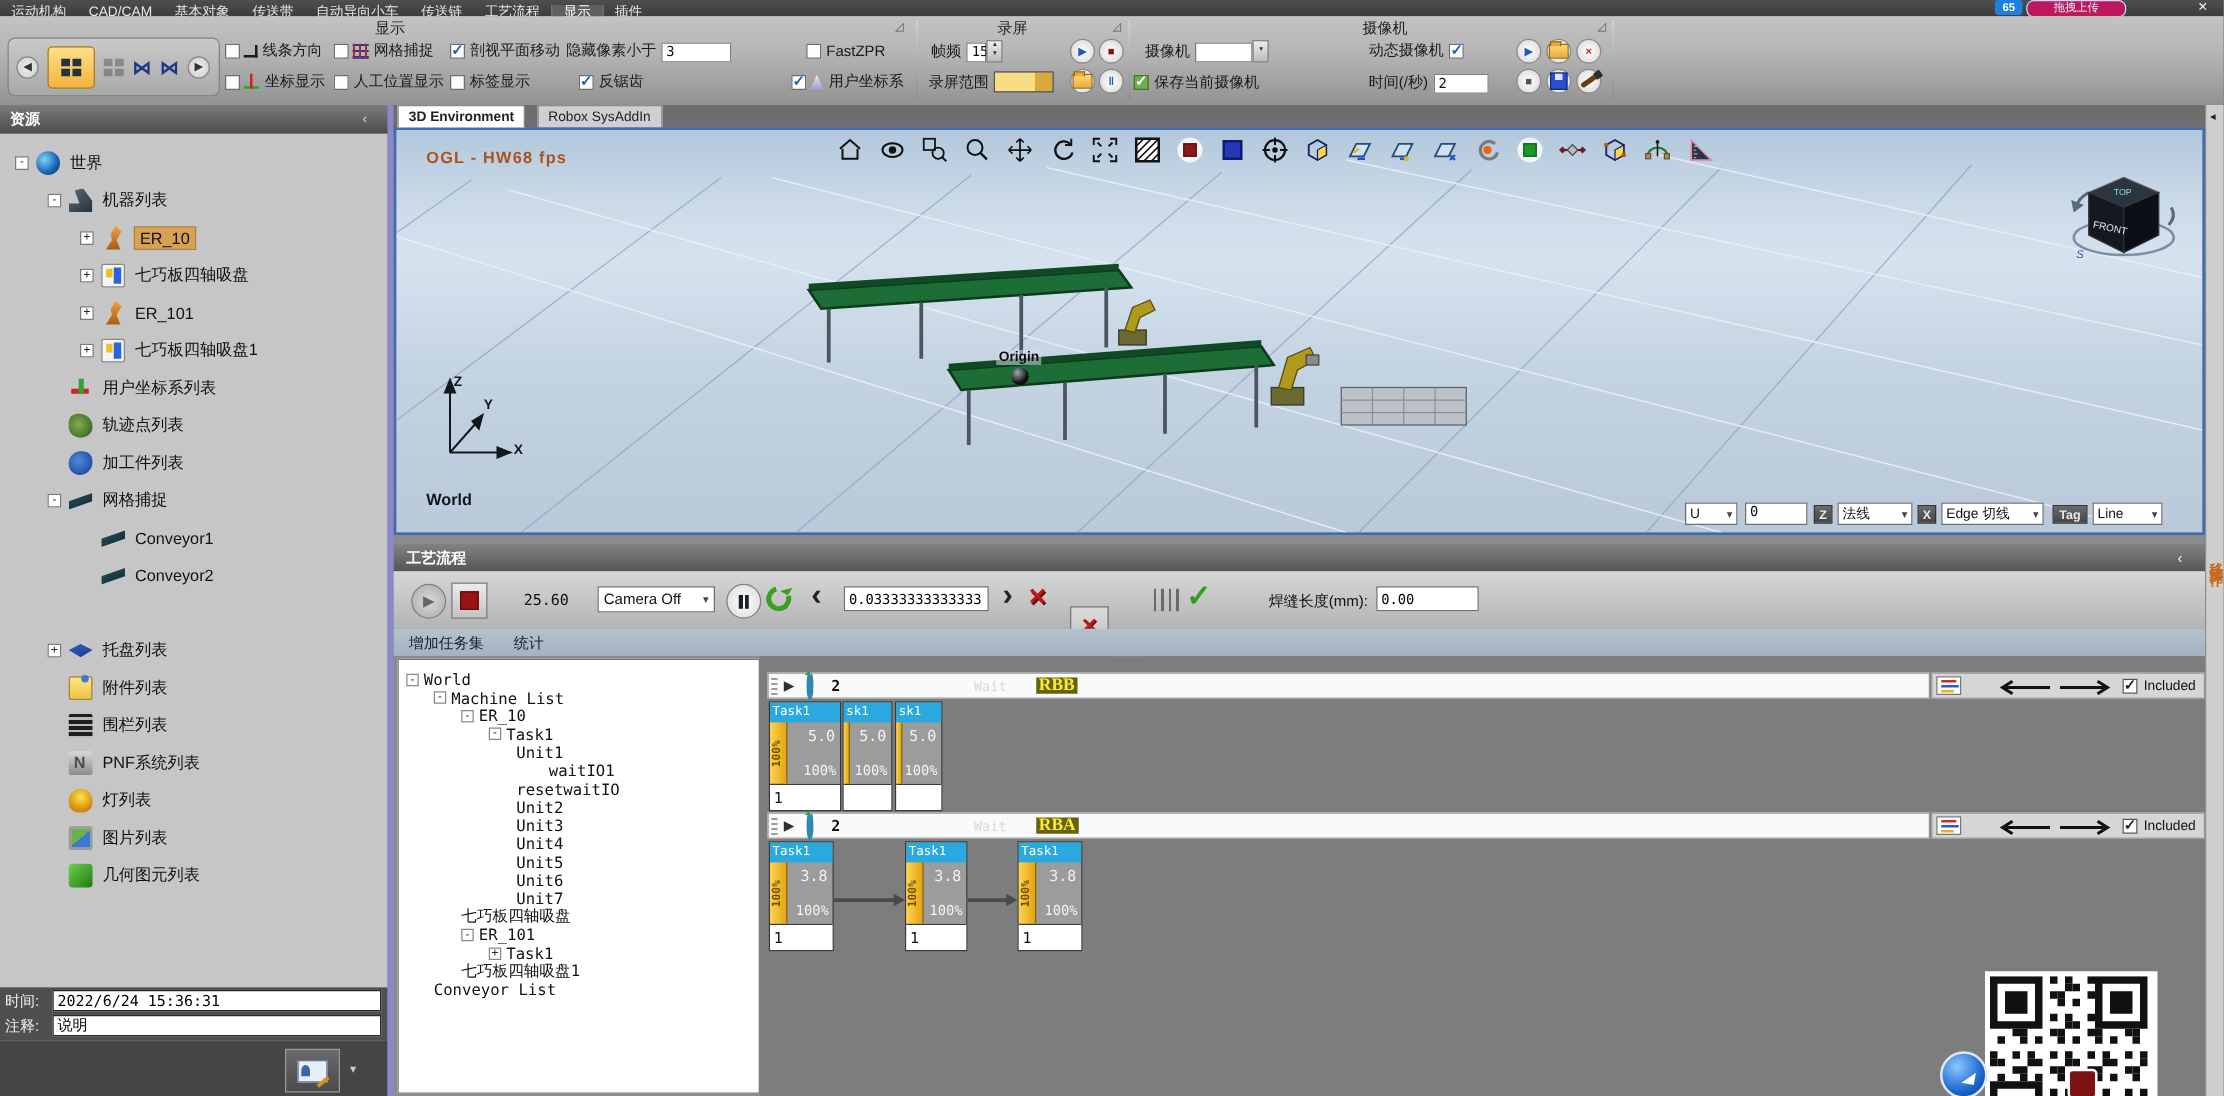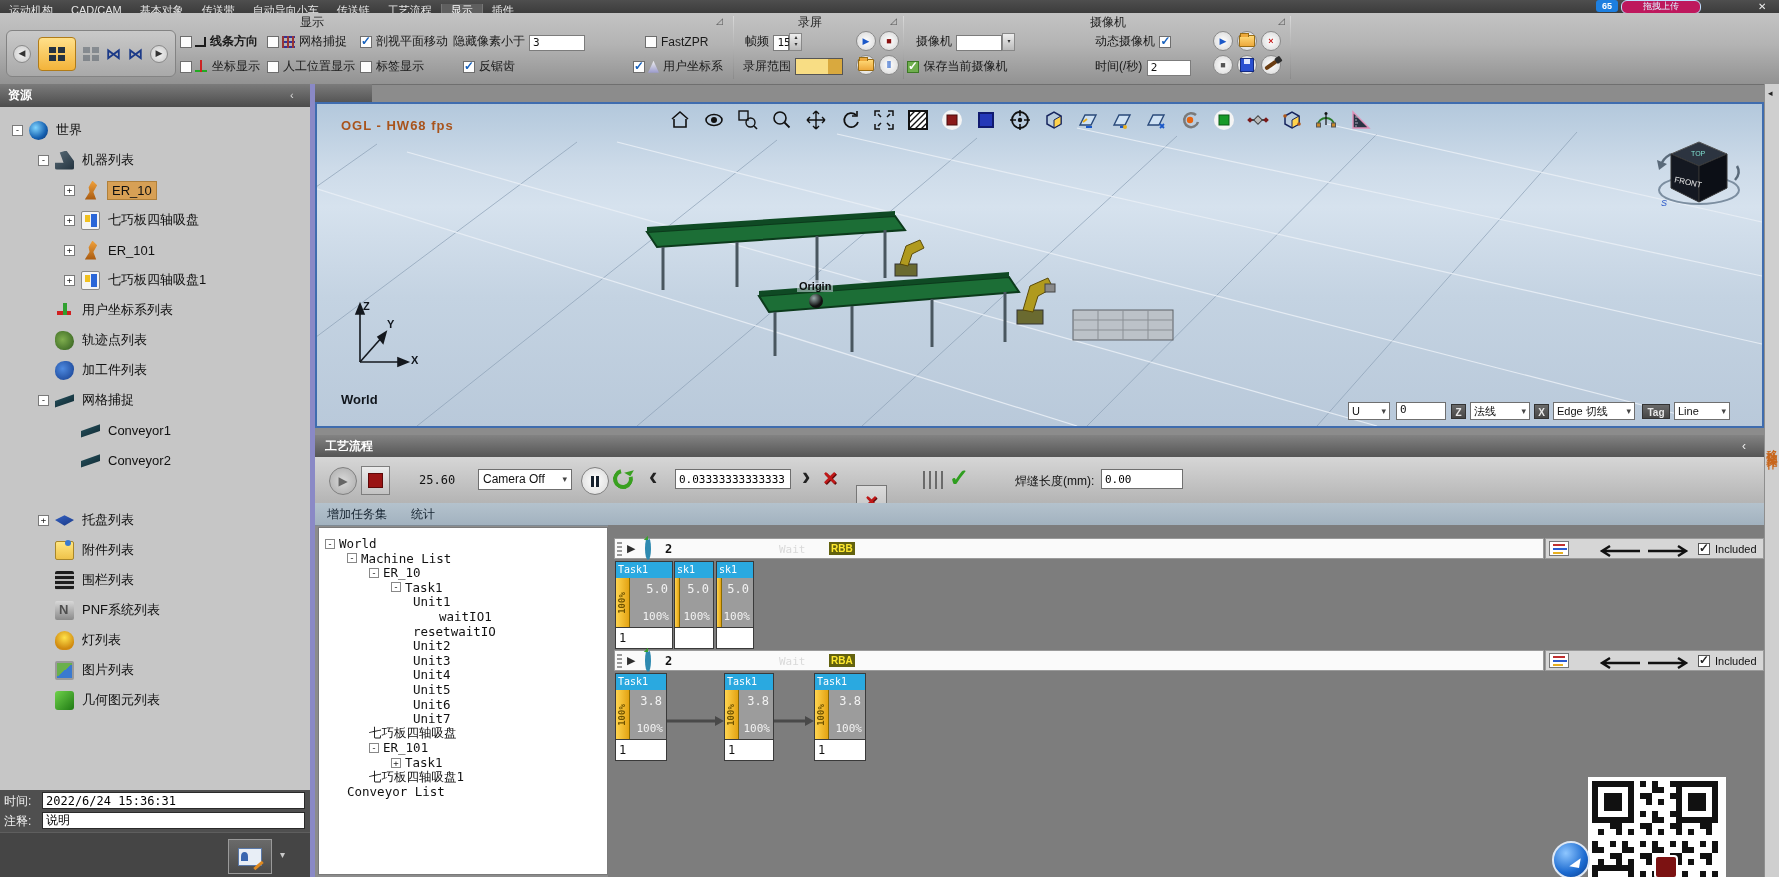--- a/index.html
+++ b/index.html
@@ -148,22 +148,22 @@
   .pexp{width:10px;height:10px;background:#fff;border:1px solid #888;font-size:9px;line-height:8px;text-align:center;color:#222;box-sizing:border-box;margin-right:4px;}
   #flow{left:608px;top:525px;width:1156px;height:352px;background:#7d7d7d;overflow:hidden;}
   .frow-head{position:absolute;height:21px;background:#fafafa;border:1px solid #9a9a9a;box-sizing:border-box;}
   .fhandle{position:absolute;left:2px;top:3px;width:5px;height:14px;background:repeating-linear-gradient(#9a9a9a 0 2px,transparent 2px 4px);}
   .fplay{position:absolute;top:3px;color:#2e2e2e;font-size:11px;}
   .fsync{position:absolute;top:1px;}
   .fsync .syncring{width:13px;height:13px;border-width:3px;border-color:#2e8ab0;border-top-color:transparent;}
   .fsync .syncring::after{border-width:3px;right:-3px;top:-3px;border-left-color:#3aa030;}
   .fcount{position:absolute;top:3px;font-size:12px;font-weight:bold;color:#111;font-family:"DejaVu Sans Mono",monospace;}
   .fghost{position:absolute;top:4px;font-size:11px;color:#d9d9d9;font-family:"DejaVu Sans Mono",monospace;}
-  .fbadge{position:absolute;top:3px;height:13px;background:#63620f;color:#ffe92e;font-size:10px;font-weight:bold;
-          font-family:Liberation Sans, sans-serif;line-height:13px;padding:0 2px;}
+  .fbadge{position:absolute;top:3px;height:13px;background:#63620f;color:#ffe92e;font-size:14px;font-weight:bold;
+          font-family:Liberation Serif, serif;line-height:13px;padding:0 2px;}
   .fright{position:absolute;height:21px;background:#d6d6d6;border:1px solid #9a9a9a;box-sizing:border-box;}
   .rowicon{position:absolute;left:3px;top:2px;width:20px;height:15px;background:#fff;border:1px solid #777;box-sizing:border-box;
           background-image:linear-gradient(#c03030,#c03030),linear-gradient(#2a5ad0,#2a5ad0),linear-gradient(#e8b020,#e8b020);
           background-size:12px 2px,14px 2px,10px 2px;background-position:3px 2px,3px 6px,3px 10px;background-repeat:no-repeat;}
   .farr{position:absolute;top:4px;width:42px;height:12px;}
   .farr svg{width:42px;height:12px;}
   .incbox{position:absolute;top:4px;width:12px;height:12px;background:#fff;border:1px solid #555;box-sizing:border-box;}
   .incbox::after{content:"✓";position:absolute;left:0;top:-3px;font-size:12px;font-weight:bold;color:#222;}
   .inclabel{position:absolute;top:4px;font-size:11px;color:#111;}
   .blk{position:absolute;border:1px solid #3a3a3a;box-sizing:border-box;background:#9c9c9c;}
@@ -271,21 +271,21 @@
     <div class="abs rb" style="left:1213px;top:42px;">
         <span style="color:#555;">■</span>
       </div>
     <div class="abs rb" style="left:1237px;top:42px;">
         <span class="floppy"></span>
       </div>
     <div class="abs rb" style="left:1261px;top:42px;">
         <span class="brush"></span>
       </div>
     <div class="abs sep" style="left:1290px;top:3px;height:63px;"></div>
-  <span style="position: absolute; left: 180px; top: 19px; white-space: nowrap; font-weight: bold;"><span class="cbx"></span><span class="ric" style="margin-left: 3px; border-bottom: 2px solid rgb(26, 26, 26); border-right: 2px solid rgb(26, 26, 26); width: 9px; height: 8px;"></span><span class="rlabel" style="margin-left: 4px;">线条方向</span></span>
+  <span style="position: absolute; left: 180px; top: 19px; white-space: nowrap;"><span class="cbx"></span><span class="ric" style="margin-left: 3px; border-bottom: 2px solid rgb(26, 26, 26); border-right: 2px solid rgb(26, 26, 26); width: 9px; height: 8px;"></span><span class="rlabel" style="margin-left: 4px;">线条方向</span></span>
       <span style="position: absolute; left: 267px; top: 19px; white-space: nowrap;"><span class="cbx"></span><span class="ric" style="margin-left: 3px; background: repeating-linear-gradient(90deg, rgb(153, 51, 51) 0px, rgb(153, 51, 51) 2px, transparent 2px, transparent 5px), repeating-linear-gradient(rgb(51, 51, 153) 0px, rgb(51, 51, 153) 2px, transparent 2px, transparent 5px); width: 13px; height: 12px;"></span><span class="rlabel" style="margin-left: 4px;">网格捕捉</span></span>
       <span style="position: absolute; left: 360px; top: 19px; white-space: nowrap;"><span class="cbx on"></span><span class="rlabel" style="margin-left: 4px;">剖视平面移动</span></span>
       <span style="position: absolute; left: 453px; top: 19px; white-space: nowrap;"><span class="rlabel">隐藏像素小于</span><span class="rfield" style="display: inline-block; width: 56px; height: 16px; margin-left: 4px;">3</span></span>
       <span style="position: absolute; left: 645px; top: 19px; white-space: nowrap;"><span class="cbx"></span><span class="rlabel" style="margin-left: 4px;">FastZPR</span></span>
       <span style="position: absolute; left: 180px; top: 44px; white-space: nowrap;"><span class="cbx"></span><span class="ric" style="margin-left: 3px; background: linear-gradient(rgb(204, 34, 34), rgb(204, 34, 34)) 5px 0px / 2px 12px no-repeat, linear-gradient(rgb(34, 170, 34), rgb(34, 170, 34)) 0px 10px / 12px 2px no-repeat; width: 13px; height: 13px;"></span><span class="rlabel" style="margin-left: 4px;">坐标显示</span></span>
       <span style="position: absolute; left: 267px; top: 44px; white-space: nowrap;"><span class="cbx"></span><span class="rlabel" style="margin-left: 4px;">人工位置显示</span></span>
       <span style="position: absolute; left: 360px; top: 44px; white-space: nowrap;"><span class="cbx"></span><span class="rlabel" style="margin-left: 4px;">标签显示</span></span>
       <span style="position: absolute; left: 463px; top: 44px; white-space: nowrap;"><span class="cbx on"></span><span class="rlabel" style="margin-left: 4px;">反锯齿</span></span>
       <span style="position: absolute; left: 633px; top: 44px; white-space: nowrap;"><span class="cbx on"></span><span class="ric" style="margin-left: 3px; background: linear-gradient(rgb(238, 238, 238), rgb(153, 153, 204)); clip-path: polygon(50% 0px, 100% 100%, 0px 100%); width: 11px; height: 12px;"></span><span class="rlabel" style="margin-left: 4px;">用户坐标系</span></span>
     </div>
@@ -396,20 +396,24 @@
     <input class="abs f-input" style="left: 42px; top: 22px; width: 263px; height: 17px;" value="说明">
   </div>
   <div id="sb-bottom" class="abs">
     <div class="abs edit-btn" style="left:228px;top:6px;">
         <span class="edit-card"></span>
       </div>
     <span class="abs edit-caret" style="left:280px;top:16px;">▾</span>
   </div>
   <div id="splitter" class="abs"></div>
 
+  <div id="vtabbar" class="abs">
+      <div class="vtab active" style="left: 3px;">3D Environment</div>
+      <div class="vtab" style="left: 114.6px;">Robox SysAddIn</div>
+    </div>
 
   <div id="scenebox" class="abs">
     <svg class="abs" id="scene-svg" style="left:0;top:0;" width="1445" height="322" viewBox="0 0 1445 322">
 
       <g stroke="#8fa3b8" stroke-width="1" opacity="0.75">
         <line x1="60" y1="40" x2="-340" y2="322"></line>
           <line x1="260" y1="38" x2="-120" y2="322"></line>
         <line x1="460" y1="36" x2="100" y2="322"></line>
           <line x1="660" y1="34" x2="320" y2="322"></line>
         <line x1="860" y1="32" x2="545" y2="322"></line>

